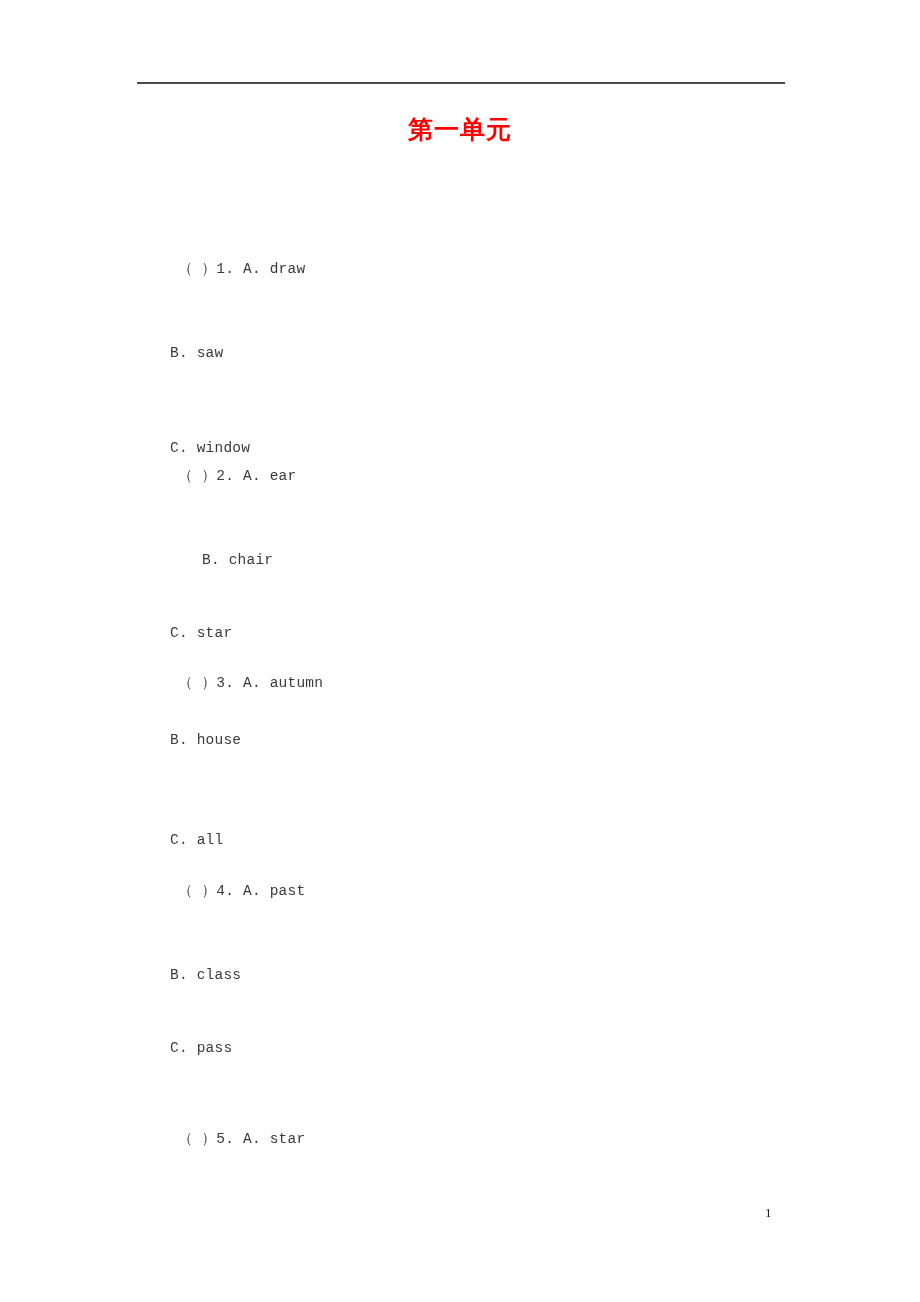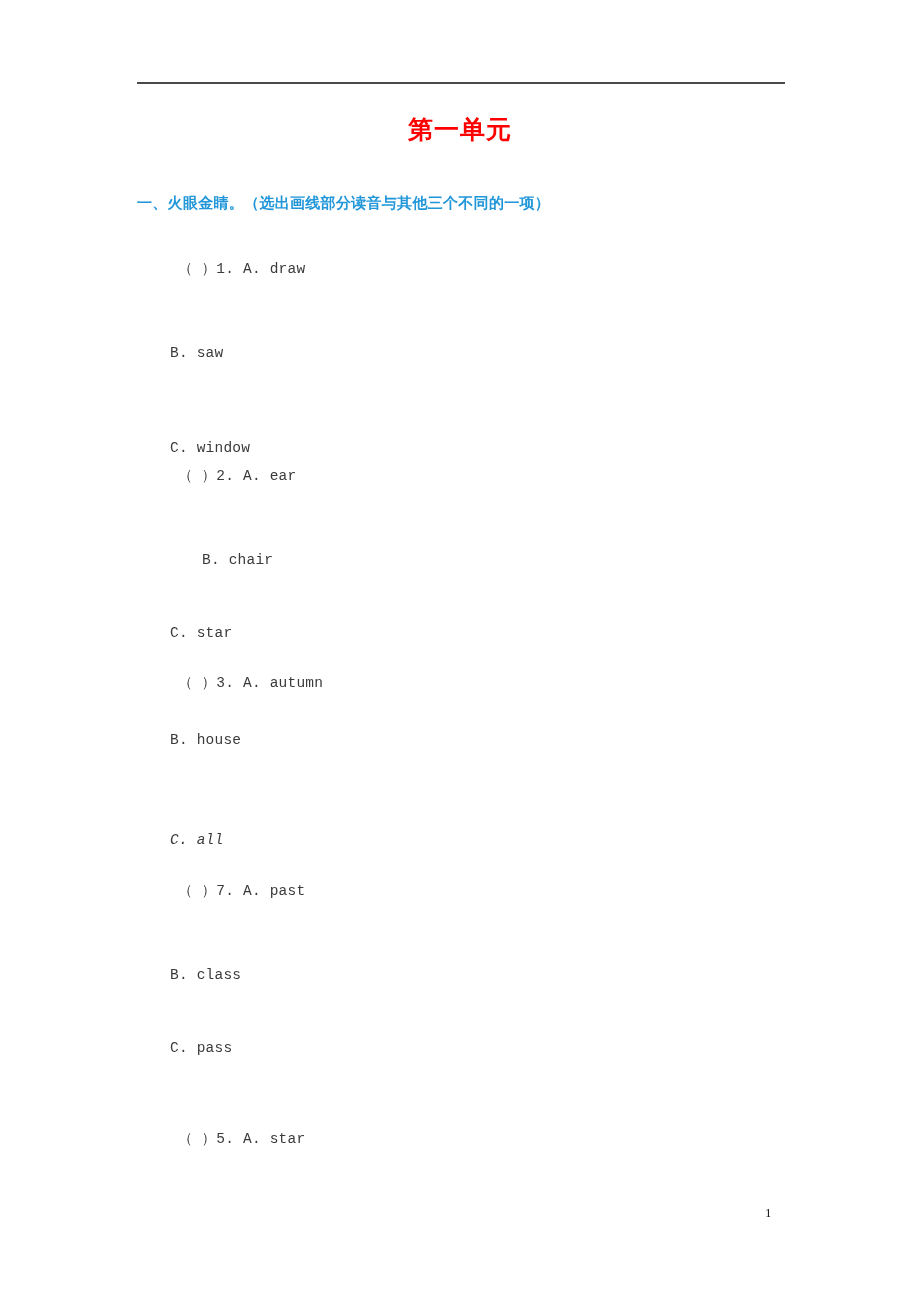--- a/index.html
+++ b/index.html
@@ -87,35 +87,34 @@
 </style>
 </head>
 <body>
 
 <div class="page">
 
   <div class="top-rule"></div>
 
   <div class="doc-title">第一单元</div>
 
-  <div class="section-heading">一、火眼金睛。（选出画线部分读音与其他三个不同的一项）</div>
 
   <div class="qline stem" style="top:259px;">（ ）1. A. draw</div>
   <div class="qline opt" style="top:345px;">B. saw</div>
   <div class="qline opt" style="top:440px;">C. window</div>
 
   <div class="qline stem" style="top:466px;">（ ）2. A. ear</div>
   <div class="qline opt" style="top:552px;margin-left:32px;">B. chair</div>
   <div class="qline opt" style="top:625px;">C. star</div>
 
   <div class="qline stem" style="top:673px;">（ ）3. A. autumn</div>
   <div class="qline opt" style="top:732px;">B. house</div>
-  <div class="qline opt" style="top:832px;font-style:italic;">C. all</div>
+  <div class="qline opt" style="top:832px;">C. all</div>
 
-  <div class="qline stem" style="top:881px;">（ ）7. A. past</div>
+  <div class="qline stem" style="top:881px;">（ ）4. A. past</div>
   <div class="qline opt" style="top:967px;">B. class</div>
   <div class="qline opt" style="top:1040px;text-align:center;">C. pass</div>
 
   <div class="qline stem" style="top:1129px;">（ ）5. A. star</div>
 
   <div class="page-number">1</div>
 
 </div>
 
 </body></html>

